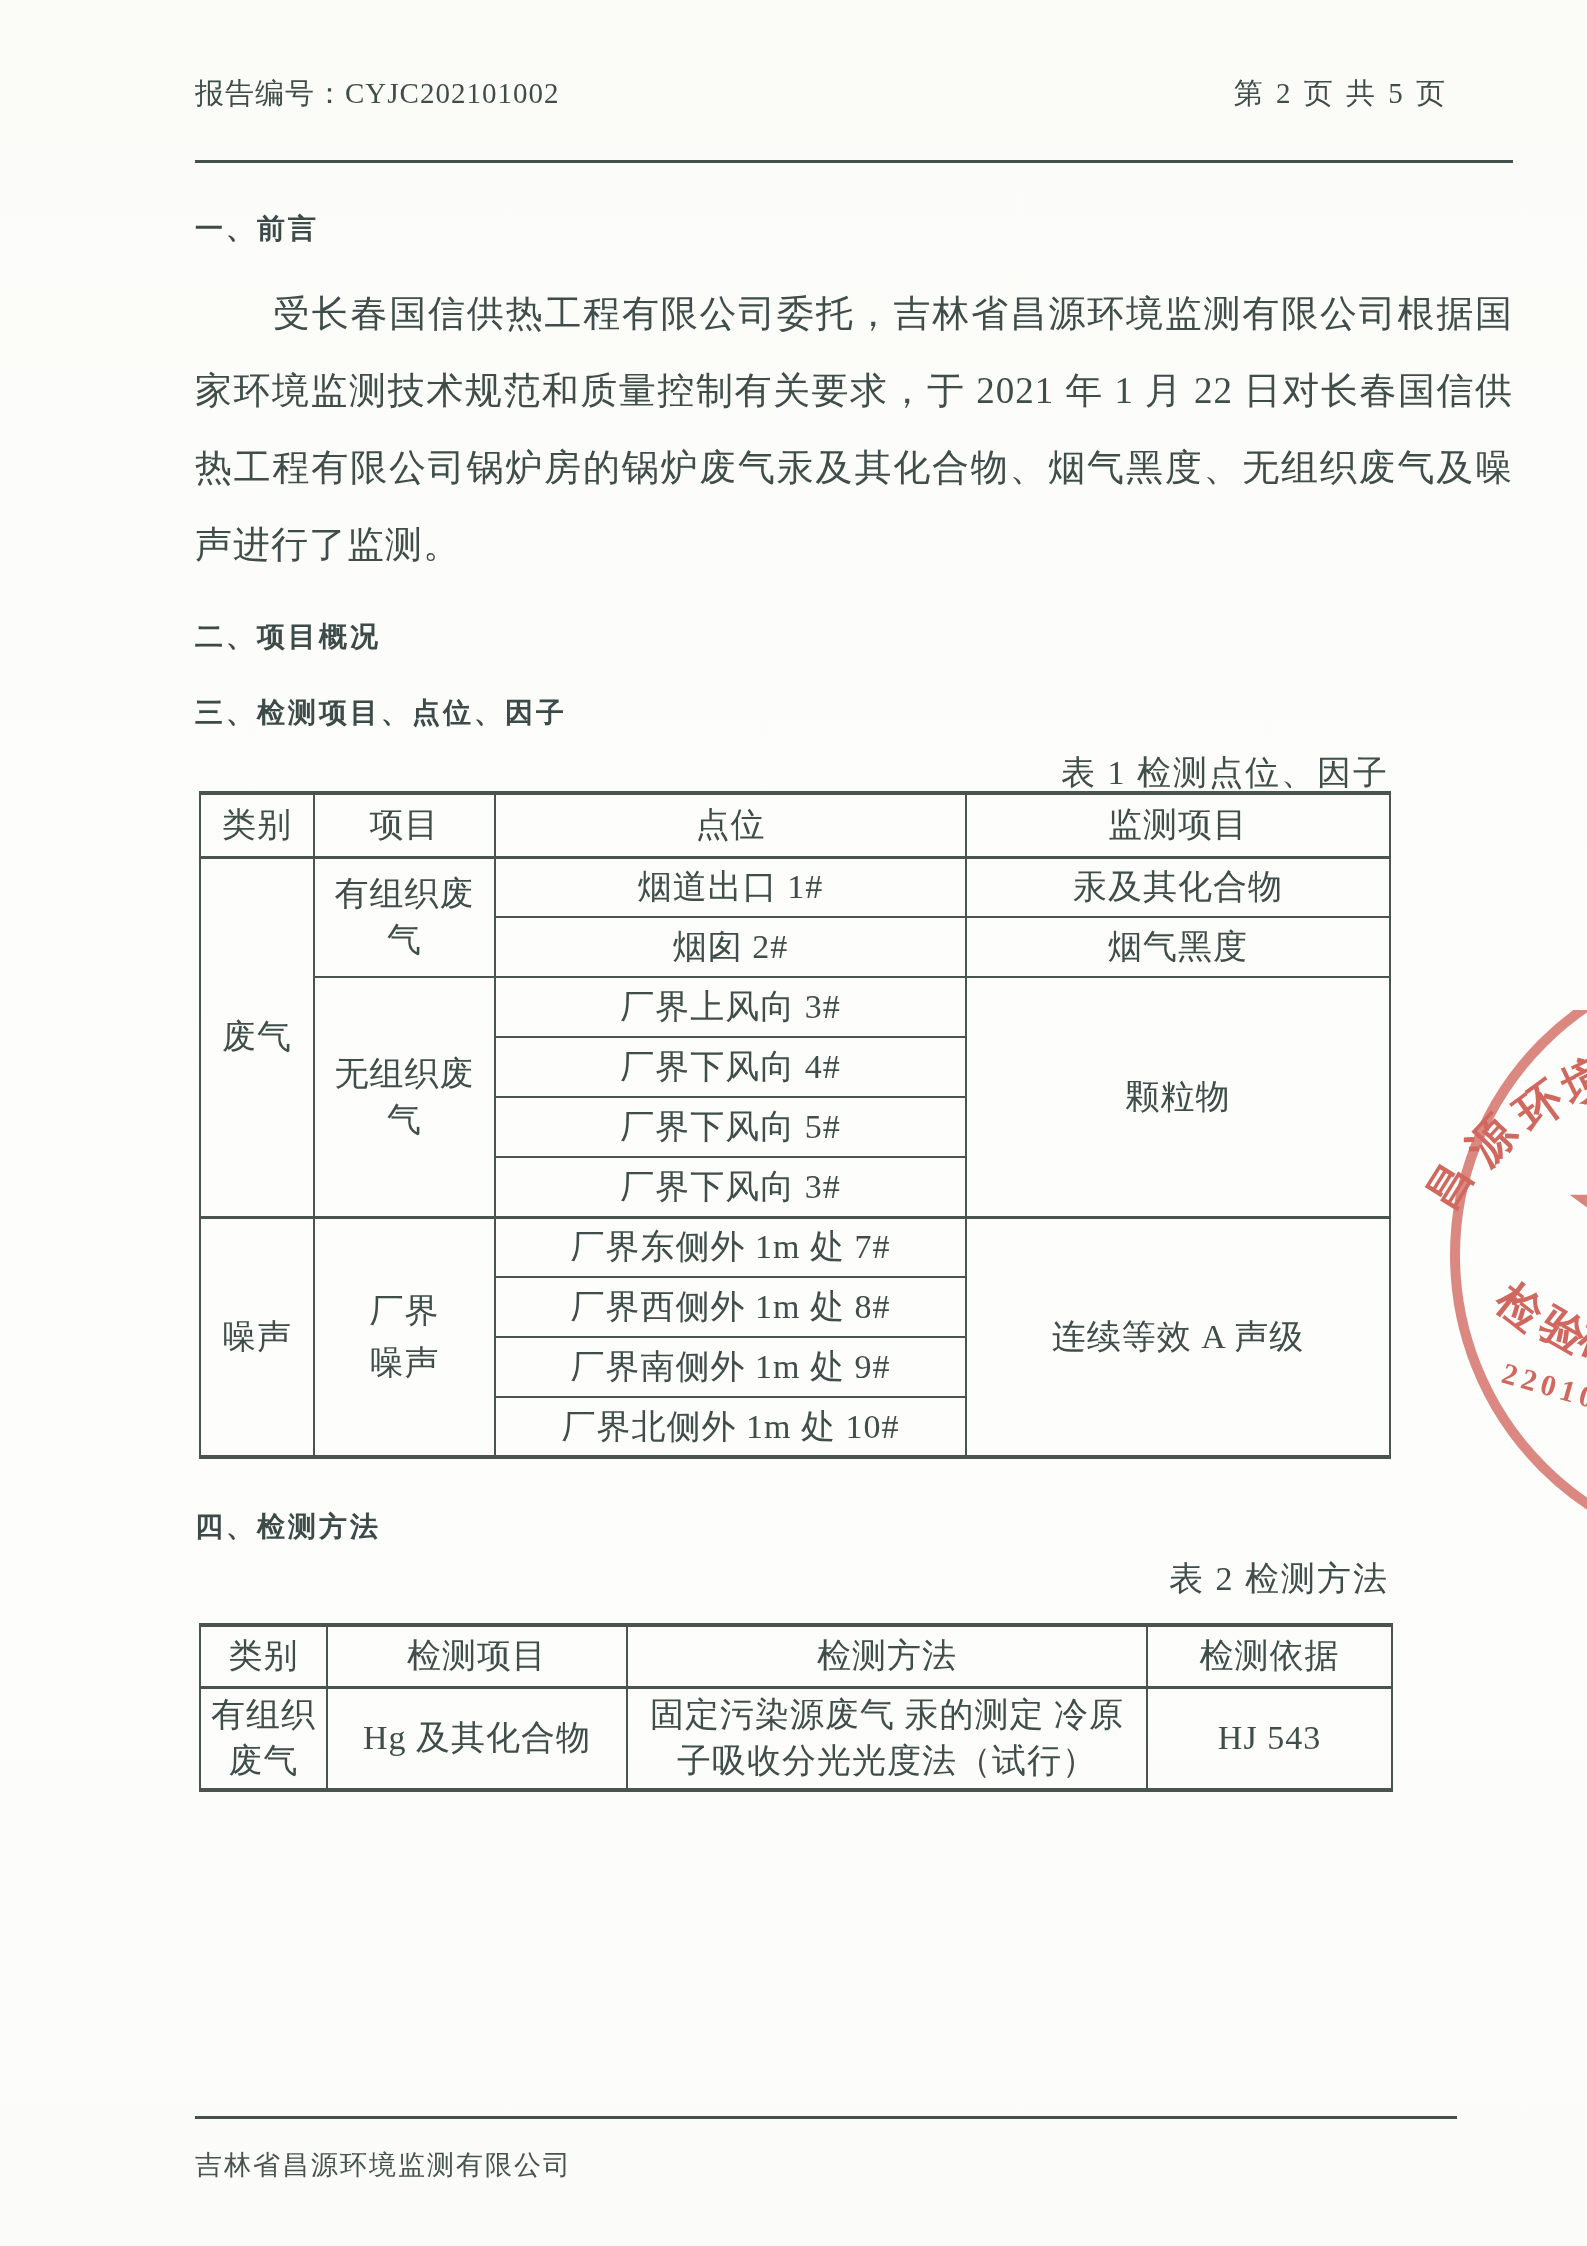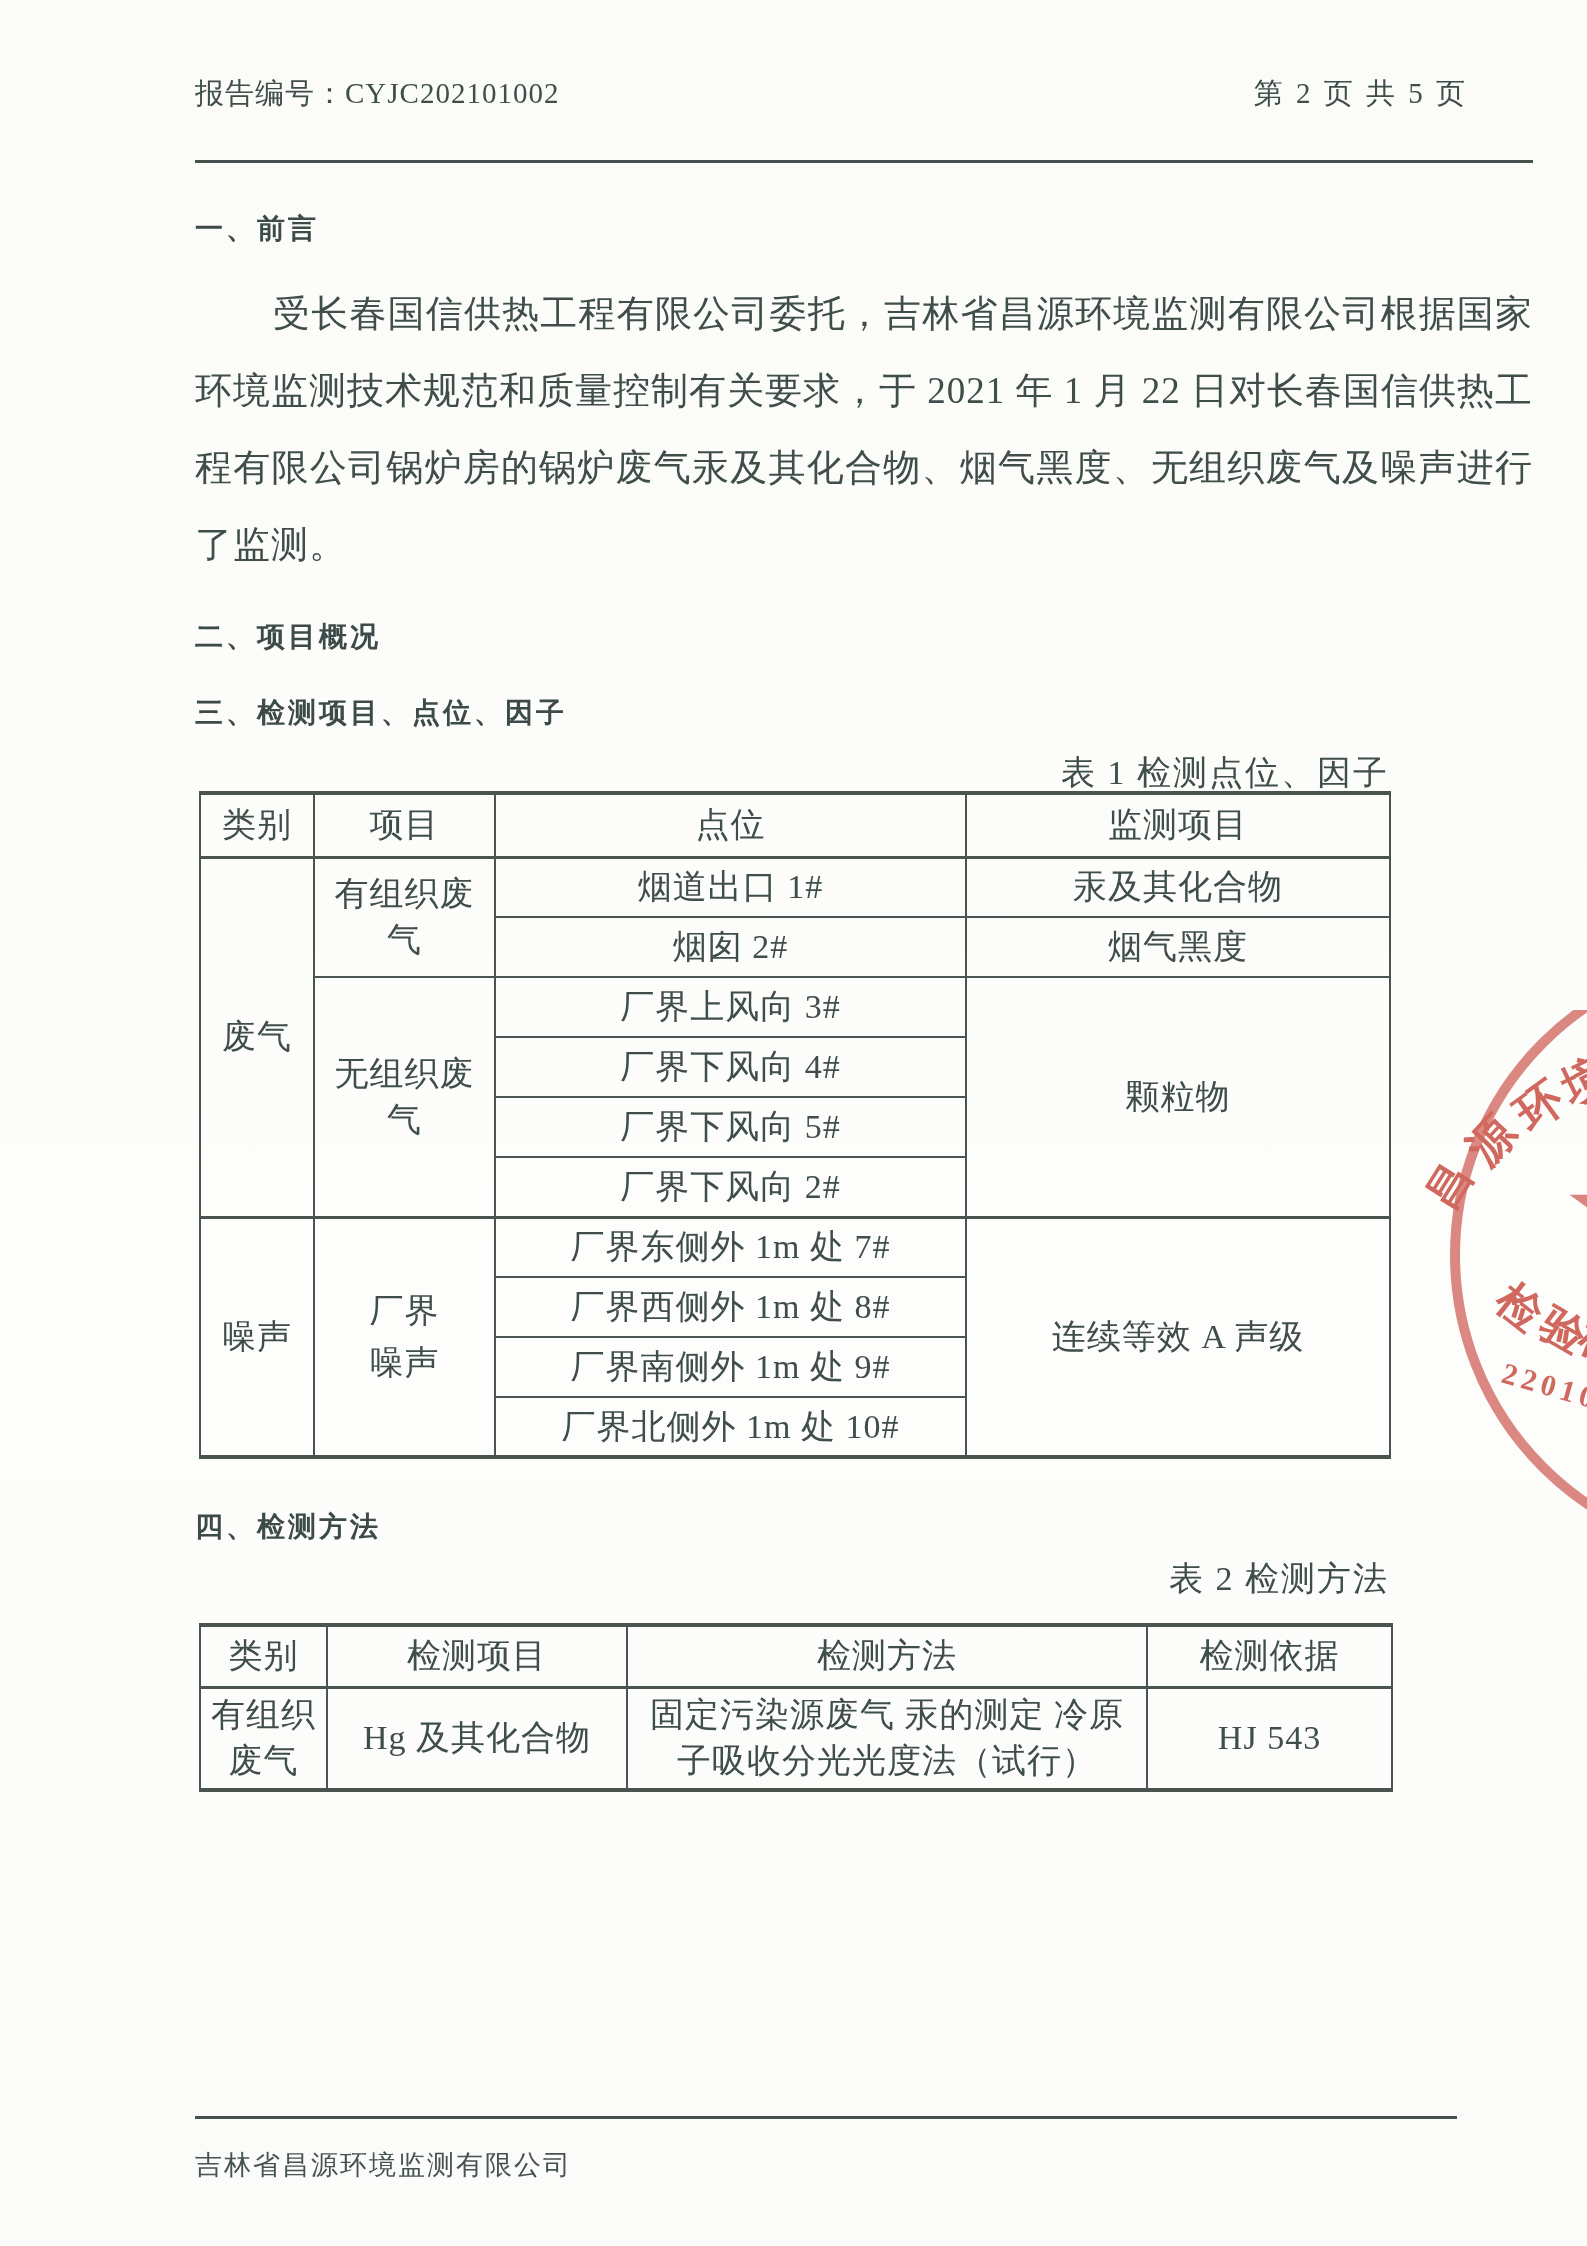--- a/index.html
+++ b/index.html
@@ -7,21 +7,21 @@
   .page {
     position: relative;
     width: 1587px;
     height: 2246px;
     margin: 0 auto;
     background: linear-gradient(180deg,#fbfbf8 0%, #fdfdfb 60%, #fbfbf9 100%);
     overflow: hidden;
     font-family: "Liberation Serif", "DejaVu Serif", serif;
     color: #3f4e4b;
   }
-  .content { margin-left: 195px; margin-right: 54px; }
+  .content { margin-left: 195px; margin-right: 74px; }
 
   .pheader {
     padding-top: 76px;
     display: flex;
     justify-content: space-between;
     align-items: flex-end;
     font-size: 29px;
     line-height: 34px;
     padding-right: 65px;
     letter-spacing: 1px;
@@ -170,21 +170,21 @@
           <td>厂界上风向 3#</td>
           <td rowspan="4">颗粒物</td>
         </tr>
         <tr>
           <td>厂界下风向 4#</td>
         </tr>
         <tr>
           <td>厂界下风向 5#</td>
         </tr>
         <tr>
-          <td>厂界下风向 2#</td>
+          <td>厂界下风向 3#</td>
         </tr>
         <tr class="sep">
           <td rowspan="4">噪声</td>
           <td rowspan="4" class="prewrap">厂界
 噪声</td>
           <td>厂界东侧外 1m 处 7#</td>
           <td rowspan="4">连续等效 A 声级</td>
         </tr>
         <tr>
           <td>厂界西侧外 1m 处 8#</td>

